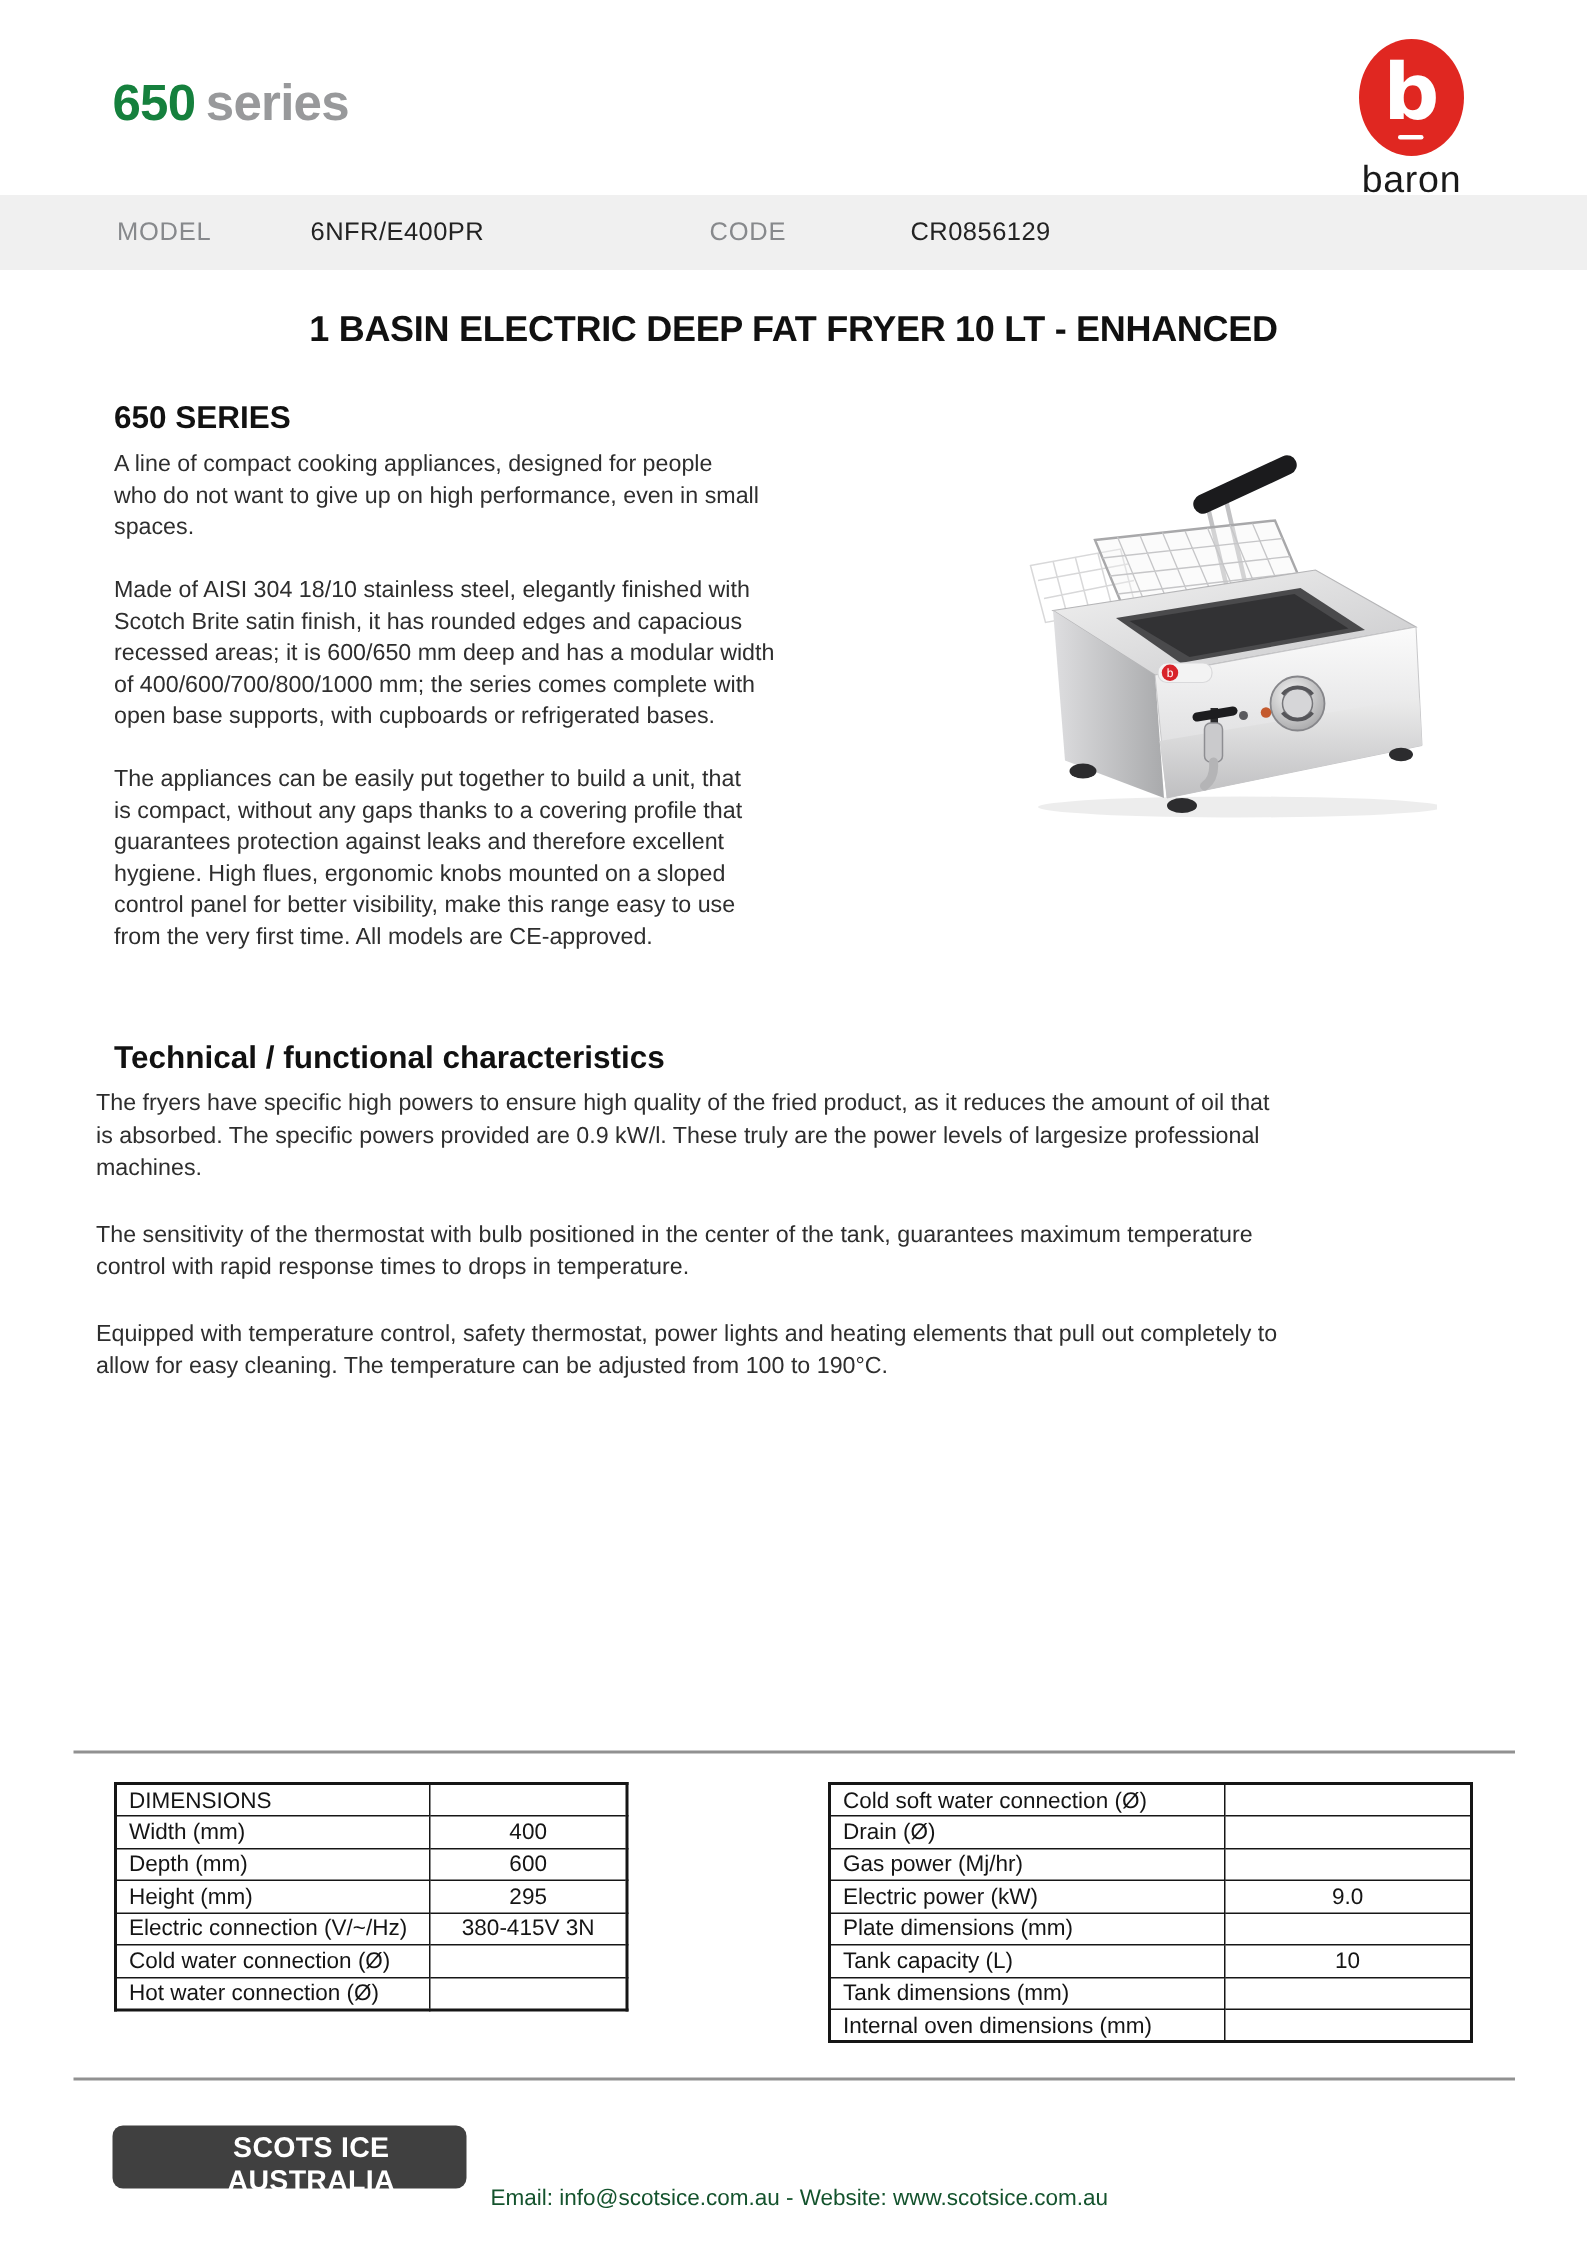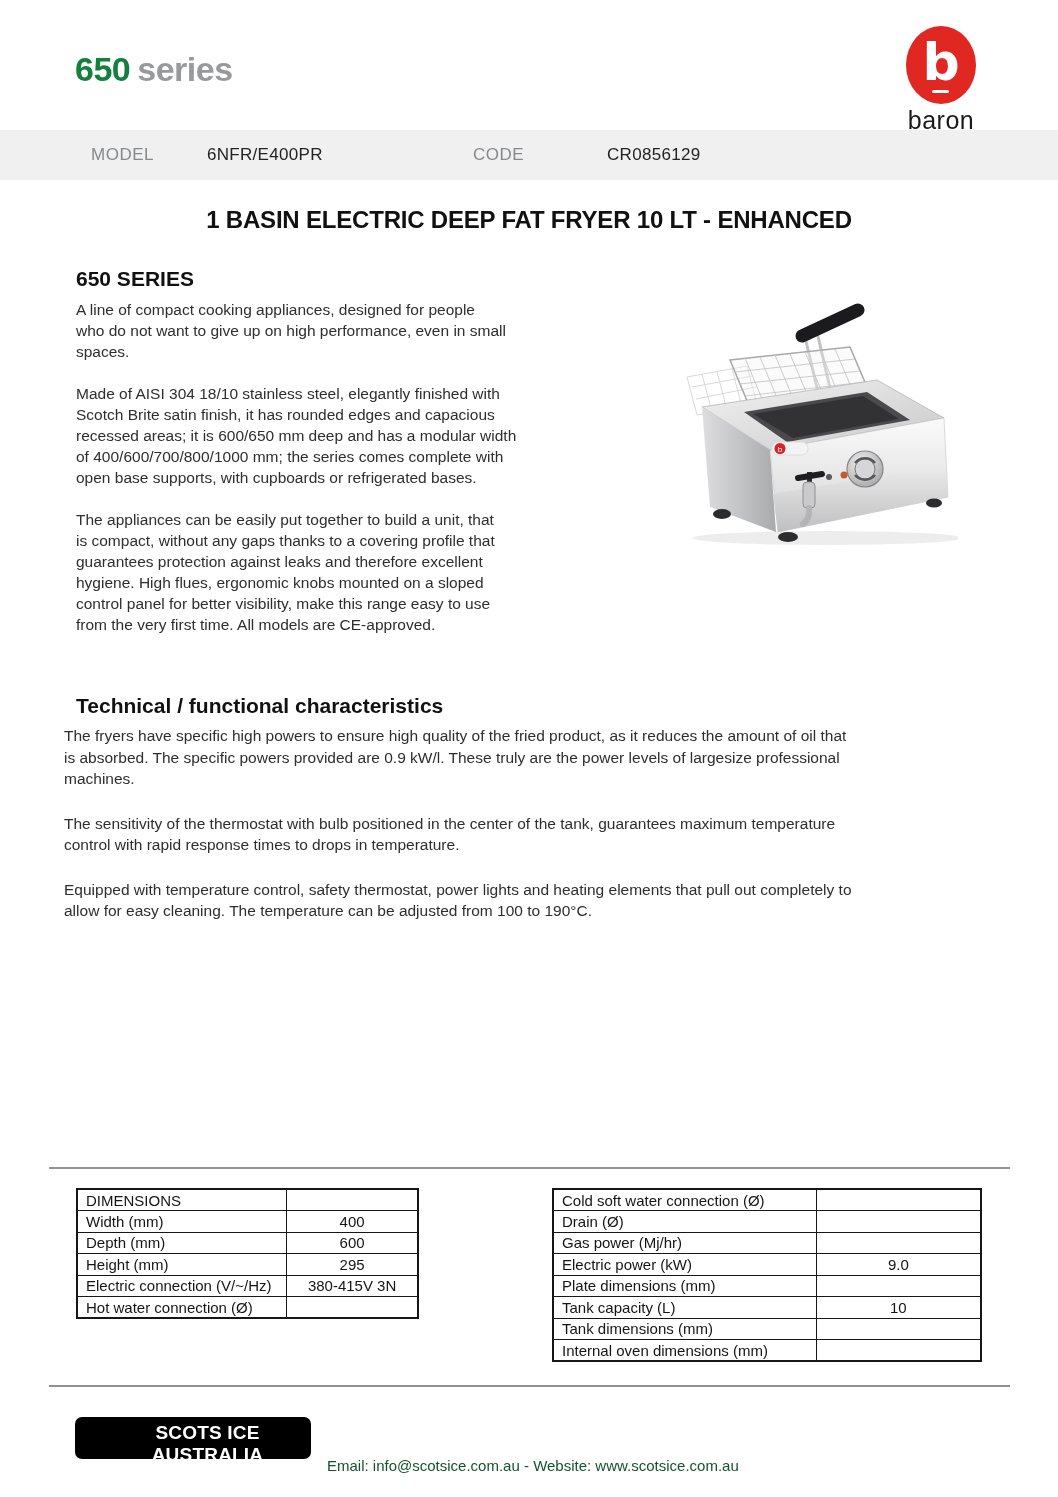--- a/index.html
+++ b/index.html
@@ -19,21 +19,21 @@
   .brand { position:absolute; left:901px; top:26px; width:80px; text-align:center; }
   .brand-mark { position:relative; width:70px; height:78px; margin:0 auto; background:#e02721; border-radius:50%; }
   .brand-letter { position:absolute; left:0; top:6px; width:70px; text-align:center; color:#ffffff; font-size:52px; font-weight:bold; font-family:"DejaVu Sans", sans-serif; }
   .brand-underline { position:absolute; left:26px; top:64px; width:17px; height:3px; background:#ffffff; border-radius:2px; }
   .brand-name { margin-top:2px; font-size:25px; color:#1a1a1a; letter-spacing:0.5px; }
   
   .model-bar { position:absolute; left:0; top:130px; width:1058px; height:50px; background:#f0f0f0; }
   .model-bar span { position:absolute; top:0; line-height:50px; font-size:17px; }
   .lbl { color:#87898c; letter-spacing:0.5px; }
   .val { color:#232323; letter-spacing:0.3px;text-align:right; }
-  .model-label { left:78px;margin-left:13px; }  .model-value { left:207px; }
+  .model-label { left:78px; }  .model-value { left:207px; }
   .code-label  { left:473px; } .code-value  { left:607px; }
   
   .doc-title { position:absolute; left:0; top:206px; width:1058px; text-align:center; font-size:24px; font-weight:bold; color:#111; letter-spacing:-0.2px; }
   
   .sec-heading { position:absolute; font-size:21px; font-weight:bold; color:#111; }
   .h-series { left:76px; top:267px; }
   .series-copy { position:absolute; left:76px; top:299px; width:556px; font-size:15.5px; line-height:21px; color:#2e2e2e; }
   .para { white-space:pre-line; margin-bottom:21px; }
   
   .product { position:absolute; left:652px; top:292px; width:306px; height:256px; }
@@ -48,21 +48,21 @@
   
   table.spec { position:absolute; top:1188px; border-collapse:collapse; font-size:15px; color:#151515; }
   .spec-left  { left:76px;  width:343px; }
   .spec-right { left:552px; width:430px; }
   table.spec td { border:1px solid #161616; height:21.5px; padding:0 8px; vertical-align:middle; }
   table.spec { border:2px solid #161616; }
   td.c-label { width:61.5%; text-align:left; }
   td.c-value { text-align:center; }
   td.indent { padding-left:30px; }
   
-  .dist-logo { position:absolute; left:75px; top:1417px; width:236px; height:42px; background:#000000; border-radius:7px; text-align:center; color:#fff; padding-top:5px;padding-left:29px; }
+  .dist-logo { position:absolute; left:75px; top:1417px; width:236px; height:42px; background:#404040; border-radius:7px; text-align:center; color:#fff; padding-top:5px;padding-left:29px; }
   .dist-line1 { font-size:19px; font-weight:bold; letter-spacing:0.2px; }
   .dist-line2 { font-size:10.5px; letter-spacing:3px; margin-top:1px; }
   .foot-company { position:absolute; left:341px; top:1395px; font-size:19.5px; color:#2d2d2d; letter-spacing:0.2px; }
   .foot-address { position:absolute; left:341px; top:1428px; font-size:15px; color:#141414; }
   .foot-contact { position:absolute; left:327px; top:1457px; font-size:15px; color:#14532d; }
 </style>
 </head>
 <body>
 
 <div class="page">
@@ -210,20 +210,24 @@
         </tr>
       <tr>
           <td class="c-label indent">Height (mm)</td>
           <td class="c-value">295</td>
         </tr>
       <tr>
           <td class="c-label">Electric connection (V/~/Hz)</td>
           <td class="c-value">380-415V 3N</td>
         </tr>
       <tr>
+          <td class="c-label">Cold water connection (Ø)</td>
+          <td class="c-value"></td>
+        </tr>
+      <tr>
           <td class="c-label">Hot water connection (Ø)</td>
           <td class="c-value"></td>
         </tr>
     </tbody>
   </table>
 
   <table class="spec spec-right">
     <tbody>
       <tr>
           <td class="c-label">Cold soft water connection (Ø)</td>

